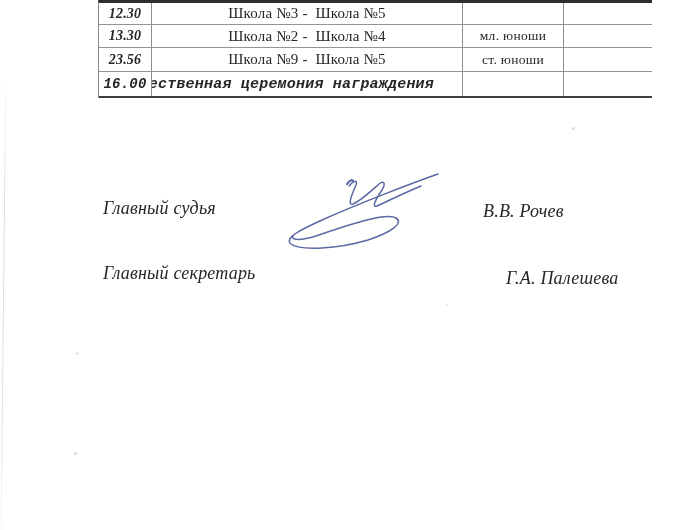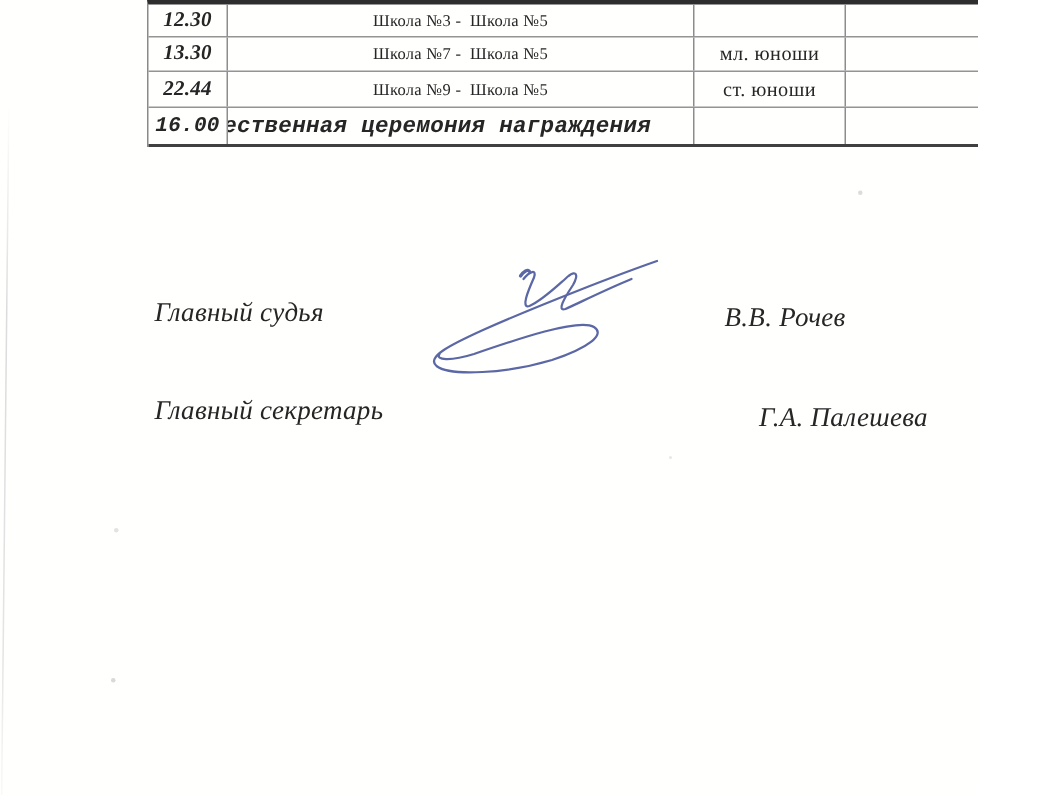--- a/index.html
+++ b/index.html
@@ -61,21 +61,21 @@
   .row-h3 { height: 23px; }
   .row-h4 { height: 24px; }
 
   .time-cell {
     font-weight: bold;
     font-style: italic;
     font-size: 14px;
     letter-spacing: 0.2px;
   }
   .match-cell {
-    font-size: 11px;
+    font-size: 15px;
     letter-spacing: 0.2px;
   }
   .category-cell {
     font-size: 13.5px;
     letter-spacing: 0.3px;
   }
   .ceremony .match-cell {
     font-weight: bold;
     font-style: italic;
     font-size: 15px;
@@ -126,27 +126,27 @@
   <div class="schedule">
 
     <div class="t-row row-h1">
       <div class="t-cell time-cell">12.30</div>
       <div class="t-cell match-cell">Школа №3 -  Школа №5</div>
       <div class="t-cell result-cell"></div>
     </div>
 
     <div class="t-row row-h2">
       <div class="t-cell time-cell">13.30</div>
-      <div class="t-cell match-cell">Школа №7 -  Школа №5</div>
+      <div class="t-cell match-cell">Школа №2 -  Школа №4</div>
       <div class="t-cell category-cell">мл. юноши</div>
       <div class="t-cell result-cell"></div>
     </div>
 
     <div class="t-row row-h3">
-      <div class="t-cell time-cell">22.44</div>
+      <div class="t-cell time-cell">23.56</div>
       <div class="t-cell match-cell">Школа №9 -  Школа №5</div>
       <div class="t-cell category-cell">ст. юноши</div>
       <div class="t-cell result-cell"></div>
     </div>
 
     <div class="t-row row-h4 ceremony">
       <div class="t-cell time-cell">16.00</div>
       <div class="t-cell match-cell">Торжественная церемония награждения</div>
       <div class="t-cell category-cell"></div>
       <div class="t-cell result-cell"></div>

